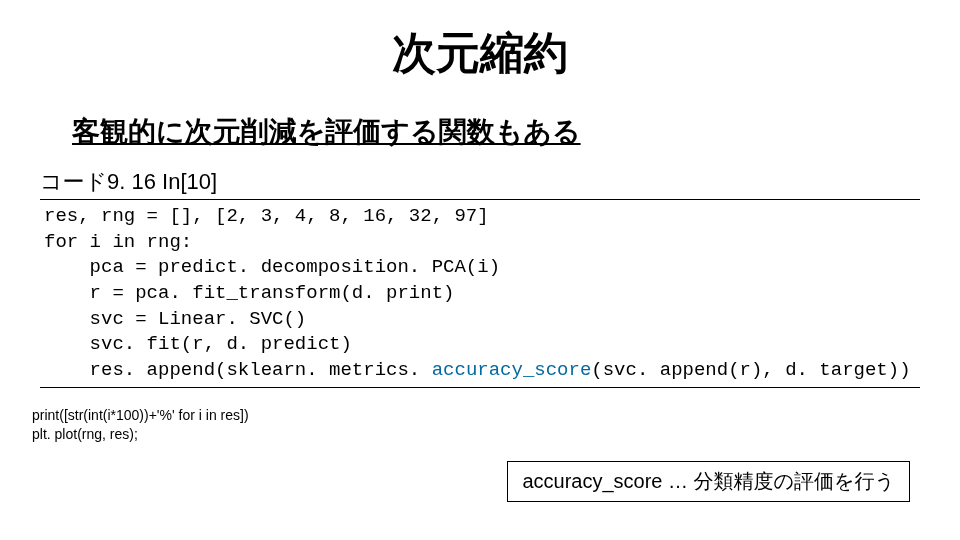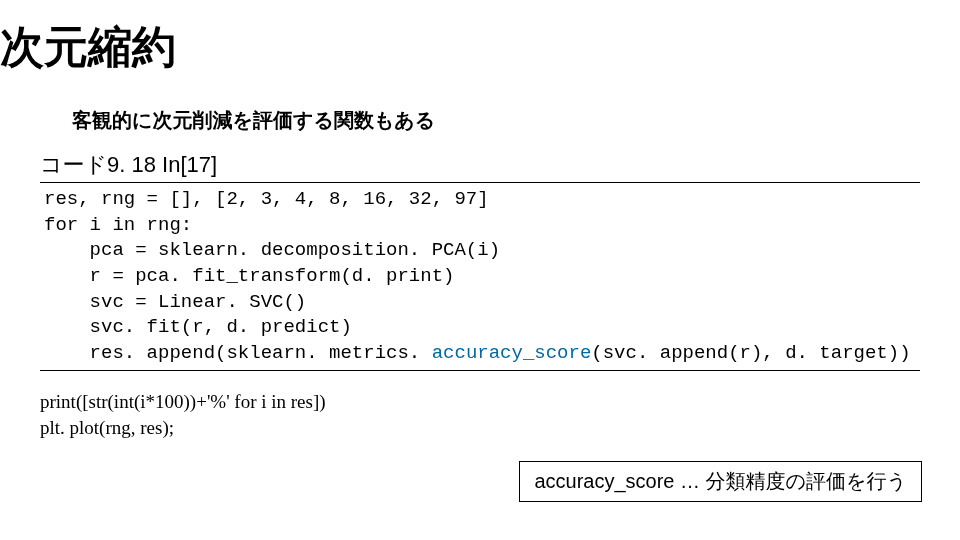--- a/index.html
+++ b/index.html
@@ -5,31 +5,33 @@
   * { box-sizing: border-box; margin: 0; padding: 0; }
   body {
     width: 960px;
     height: 540px;
     background: #fff;
     font-family: "Meiryo", "Hiragino Sans", sans-serif;
     position: relative;
     overflow: hidden;
   }
   .title {
+    text-align: center;
     font-size: 44px;
     font-weight: bold;
-    margin-top: 18px;
+    margin-top: 24px;
     color: #000;
   }
   .subtitle {
-    font-size: 20px;
+    font-size: 28px;
     font-weight: bold;
     margin-top: 30px;
     margin-left: 72px;
     color: #000;
+    text-decoration: underline;
   }
   .code-label {
     font-size: 22px;
     margin-top: 16px;
     margin-left: 40px;
     color: #000;
   }
   .code-block {
     border-top: 1.5px solid #000;
     border-bottom: 1.5px solid #000;
@@ -38,49 +40,49 @@
     font-family: "Courier New", monospace;
     font-size: 19px;
     line-height: 1.35;
     color: #000;
     white-space: pre;
   }
   .code-block .hl {
     color: #0369a1;
   }
   .code-after {
-    margin: 18px 40px 0 40px;
-    font-family: Liberation Serif, serif;
-    font-size: 19px;
+    margin: 18px 40px 0 32px;
+    font-family: Liberation Sans, sans-serif;
+    font-size: 14px;
     line-height: 1.35;
     color: #000;
     white-space: pre;
   }
   .note-box {
     position: absolute;
-    right: 38px;
+    right: 50px;
     bottom: 38px;
     border: 1.5px solid #000;
     padding: 6px 14px;
     font-size: 20px;
     background: #fff;
   }
 </style>
 </head>
 <body>
 
 <h1 class="title">次元縮約</h1>
 
 <div class="subtitle">客観的に次元削減を評価する関数もある</div>
 
-<div class="code-label">コード9. 18 In[17]</div>
+<div class="code-label">コード9. 16 In[10]</div>
 
 <div class="code-block"><span>res, rng = [], [2, 3, 4, 8, 16, 32, 97]</span>
 <span>for i in rng:</span>
-<span>    pca = sklearn. decomposition. PCA(i)</span>
+<span>    pca = predict. decomposition. PCA(i)</span>
 <span>    r = pca. fit_transform(d. print)</span>
 <span>    svc = Linear. SVC()</span>
 <span>    svc. fit(r, d. predict)</span>
 <span>    res. append(sklearn. metrics. </span><span class="hl">accuracy_score</span><span>(svc. append(r), d. target))</span></div>
 
 <div class="code-after"><span>print([str(int(i*100))+'%' for i in res])</span>
 <span>plt. plot(rng, res);</span></div>
 
 <div class="note-box">accuracy_score … 分類精度の評価を行う</div>
 

